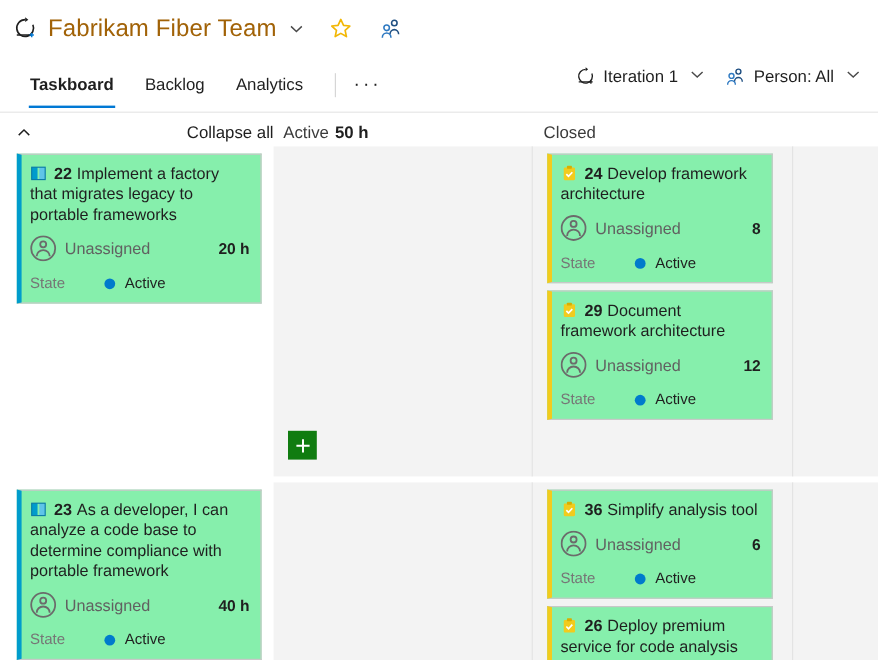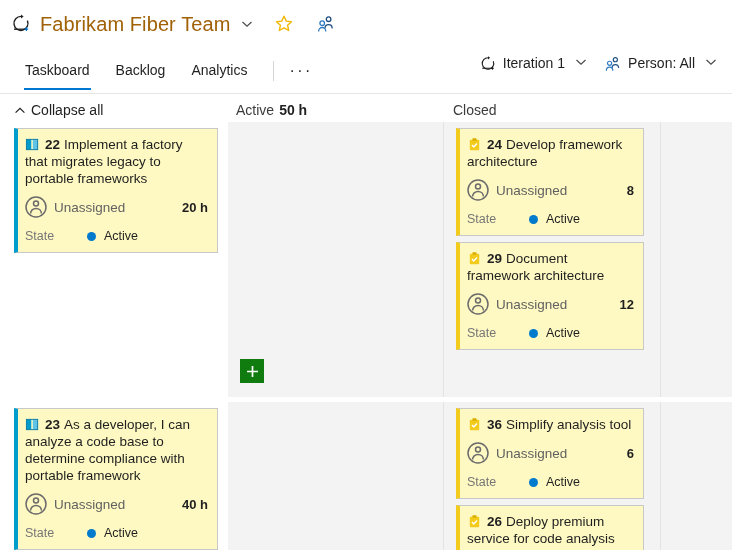--- a/index.html
+++ b/index.html
@@ -47,21 +47,21 @@
   }
   .tab {
     font-size: 14px;
     color: #1f1f1f;
     padding: 0 13px;
     height: 45px;
     line-height: 45px;
     position: relative;
     white-space: nowrap;
   }
-  .tab.active { font-weight: normal; }
+  .tab.active { font-weight: bold; }
   .tab.active::after {
     content: "";
     position: absolute;
     left: 12px; right: 12px; bottom: 3px;
     height: 2px;
     background: #0078d4;
   }
   .tab-sep {
     width: 1px;
     height: 20px;
@@ -110,40 +110,40 @@
     height: 28px;
     align-items: flex-end;
     padding-bottom: 4px;
   }
   .col-head {
     font-size: 14px;
     color: #3b3b3b;
     padding-left: 8px;
   }
   .col-head .hrs { font-weight: bold; color: #1f1f1f; margin-left: 5px; margin-top: 24px; }
-  .c-collapse { width: 228px; padding-left: 14px; display: flex; align-items: center; gap: 5px; color: #1f1f1f; font-size: 14px; }
+  .c-collapse { width: 228px; padding-left: 14px; display: flex; align-items: center; gap: 5px; color: #1f1f1f; font-size: 14px; justify-content: space-between; }
   .c-new      { width: 215px; }
   .c-active   { width: 217px; }
   .c-closed   { width: 72px; }
   .chev-up { width: 12px; height: 12px; flex: 0 0 12px; }
 
   .grid-body { position: relative; }
   .row {
     display: flex;
     align-items: stretch;
   }
   .cell-label { width: 228px; position: relative; background: #ffffff; }
   .cell-new { width: 215px; background: #f3f3f3; position: relative; }
   .cell-active { width: 217px; background: #f3f3f3; position: relative; border-left: 1px solid #e3e3e3; }
   .cell-closed { width: 72px; background: #f3f3f3; position: relative; border-left: 1px solid #e3e3e3; }
   .row-gap { height: 5px; background: #ffffff; }
 
   
   .card {
-    background: #fef9c3;
+    background: #86efac;
     border: 1px solid #c8c8c8;
     border-left-width: 4px;
     margin: 6px 10px 6px 14px;
     padding: 7px 9px 9px 7px;
     position: relative;
   }
   .card.story { border-left-color: #009ccc; }
   .card.task  { border-left-color: #f2cb1d; margin: 6px 16px 6px 12px; }
 
   .card-title {

